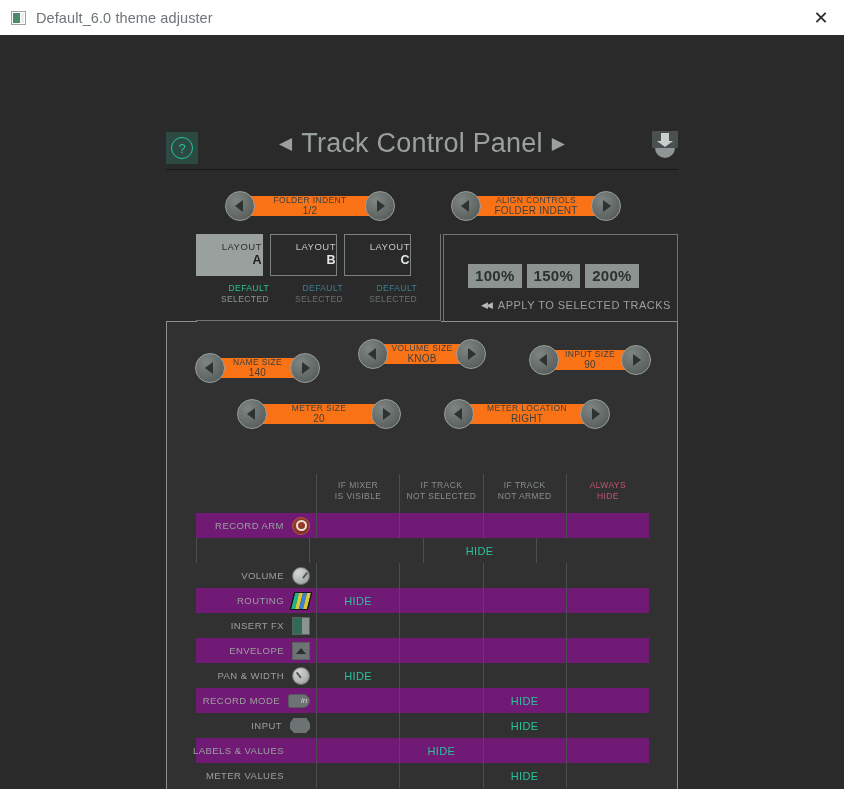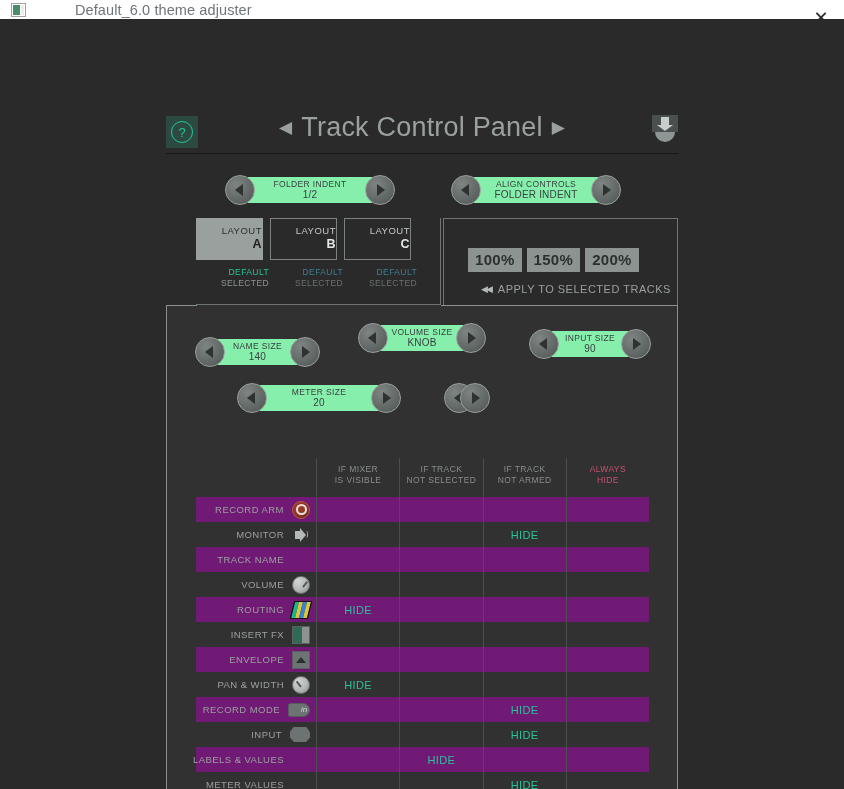--- a/index.html
+++ b/index.html
@@ -5,26 +5,25 @@
   * { box-sizing: border-box; margin: 0; padding: 0; }
   html, body {
     width: 844px; height: 789px;
     background: #2a2a2a;
     font-family: "Liberation Sans", sans-serif;
     overflow: hidden;
   }
 
   
   .titlebar {
-    height: 19px; width: 844px;
+    height: 35px; width: 844px;
     background: #ffffff;
     display: flex; align-items: center;
     padding: 0 0 0 11px;
     position: relative;
-    gap: 39px;
   }
   .tb-icon {
     width: 15px; height: 14px;
     border: 1px solid #9aa3a0;
     background: #ffffff;
     display: flex; align-items: center;
     padding: 1px;
     flex: 0 0 auto;
   }
   .tb-icon i { display:block; width: 7px; height: 10px; background: #4a8b6a; }
@@ -100,21 +99,21 @@
     background:#8e9594; border-radius: 0 0 10px 10px;
   }
   .hdr-rule {
     position: absolute; left: 166px; top: 134px;
     width: 512px; height: 1px; background: #181818;
   }
 
   
   .spin { position: absolute; height: 30px; display: flex; align-items: center; }
   .spin .bar {
-    height: 26px; background: #86efac;
+    height: 20px; background: #f97316;
     display: flex; flex-direction: column; align-items: center; justify-content: center;
     line-height: 1.12; flex: 1 1 auto; text-align: right;
   }
   .spin .lbl { font-size: 8.5px; color: #3b4040; letter-spacing: .35px; white-space:nowrap;}
   .spin .val { font-size: 10px; color: #3b4040; letter-spacing: .2px; white-space:nowrap;}
   .spin .rnd {
     width: 30px; height: 30px; border-radius: 50%;
     background: radial-gradient(circle at 35% 30%, #7e8583 0%, #5f6563 65%, #4b5150 100%);
     border: 1px solid #9aa09e;
     display: flex; align-items: center; justify-content: center;
@@ -442,20 +441,24 @@
     </div>
     <div class="rnd r">
         <i class="tri-r"></i>
       </div>
   </div>
 
   <div class="spin" style="left:444px; top:364px; width:166px;">
     <div class="rnd l">
         <i class="tri-l"></i>
       </div>
+    <div class="bar">
+      <span class="lbl">METER LOCATION</span>
+      <span class="val">RIGHT</span>
+    </div>
     <div class="rnd r">
         <i class="tri-r"></i>
       </div>
   </div>
 
   <div class="tbl">
     <div class="thead">
       <div class="th-name"></div>
       <div class="th-c">
         <div>IF MIXER</div>
@@ -479,40 +482,23 @@
           <div class="tr-name">
             <span class="txt">RECORD ARM</span>
             <span class="ic ic-recarm"></span>
           </div>
           <div class="tr-c"></div>
           <div class="tr-c"></div>
           <div class="tr-c"></div>
           <div class="tr-c"></div>
         </div>
         <div class="trow">
-          <div class="tr-name">
-            <span class="txt">MONITOR</span>
-            <span class="ic ic-monitor">
-              <span class="sp"></span>
-              <span class="wv"></span>
-            </span>
-          </div>
           <div class="tr-c"></div>
           <div class="tr-c"></div>
           <div class="tr-c">HIDE</div>
-          <div class="tr-c"></div>
-        </div>
-        <div class="trow alt">
-          <div class="tr-name">
-            <span class="txt">TRACK NAME</span>
-            <span class="ic blank"></span>
-          </div>
-          <div class="tr-c"></div>
-          <div class="tr-c"></div>
-          <div class="tr-c"></div>
           <div class="tr-c"></div>
         </div>
         <div class="trow">
           <div class="tr-name">
             <span class="txt">VOLUME</span>
             <span class="ic ic-knob"></span>
           </div>
           <div class="tr-c"></div>
           <div class="tr-c"></div>
           <div class="tr-c"></div>

